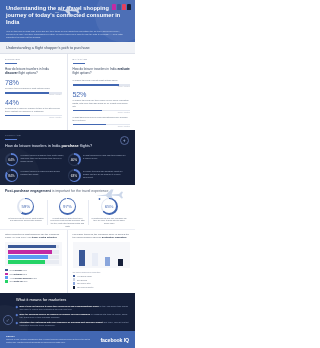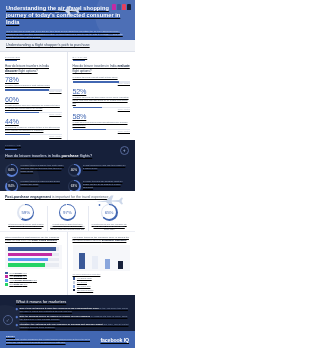--- a/index.html
+++ b/index.html
@@ -2,21 +2,21 @@
 <html><head>
 <meta charset="utf-8">
 <style>
   * { box-sizing: border-box; margin: 0; padding: 0; }
   html, body {
     width: 135px; height: 348px;
     font-family: "Liberation Sans", sans-serif;
     background: #ffffff;
     overflow: hidden;
   }
-  .page { width: 135px; height: 348px; position: relative; display: flex; flex-direction: column; text-decoration: underline; }
+  .page { width: 135px; height: 348px; position: relative; display: flex; flex-direction: column; }
 
   
   .header {
     background: #4267b2;
     padding: 5px 6px 6px 6px;
     color: #ffffff;
     position: relative;
     overflow: hidden;
   }
   .header::after {
@@ -189,28 +189,20 @@
 
       <div class="stat">
         <div class="stat-pct">78%</div>
         <div class="stat-desc">of leisure travelers discover flight options online</div>
         <div class="bar-track">
             <div class="bar-fill" style="width:78%"></div>
           </div>
         <div class="stat-src">Source: Accenture</div>
       </div>
 
-      <div class="stat">
-        <div class="stat-pct">60%</div>
-        <div class="stat-desc">of flight shoppers who use Facebook are inspired to travel by photos and videos shared by friends</div>
-        <div class="bar-track">
-            <div class="bar-fill" style="width:60%"></div>
-          </div>
-        <div class="stat-src">Source: Accenture</div>
-      </div>
 
       <div class="stat">
         <div class="stat-pct">44%</div>
         <div class="stat-desc">of shoppers in India are inspired to take a trip after seeing travel content on Facebook or Instagram</div>
         <div class="bar-track">
             <div class="bar-fill" style="width:44%"></div>
           </div>
         <div class="stat-src">Source: Accenture</div>
       </div>
     </div>
@@ -231,21 +223,20 @@
       <div class="stat">
         <div class="stat-pct">52%</div>
         <div class="stat-desc">of leisure travelers use their mobile device when evaluating flights, with more than half doing so on a flight comparison site</div>
         <div class="bar-track">
             <div class="bar-fill" style="width:52%"></div>
           </div>
         <div class="stat-src">Source: Accenture</div>
       </div>
 
       <div class="stat">
-        <div class="stat-pct">58%</div>
         <div class="stat-desc">of flight shoppers read reviews and ratings before booking their air travel</div>
         <div class="bar-track">
             <div class="bar-fill" style="width:58%"></div>
           </div>
         <div class="stat-src">Source: Accenture</div>
       </div>
     </div>
 
     <svg class="plane-art" viewBox="0 0 52 26">
       <path d="M4 14 L20 12 L28 4 L32 4 L29 12 L42 11 L46 7 L49 8 L47 13 L49 18 L46 19 L42 15 L29 14 L32 22 L28 22 L20 14 Z" fill="#c9d4e8"></path>

